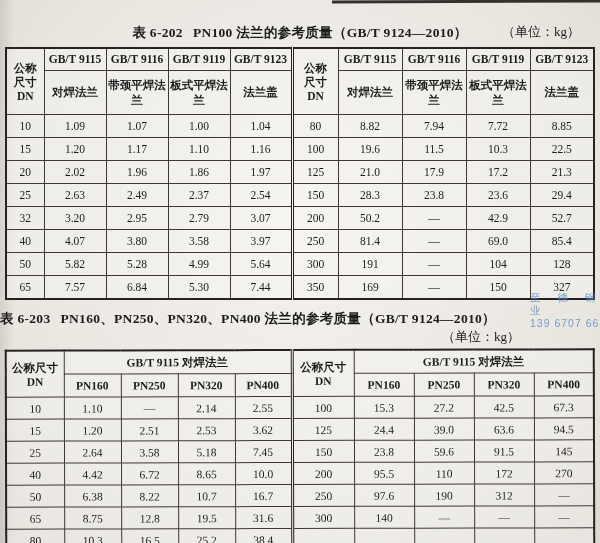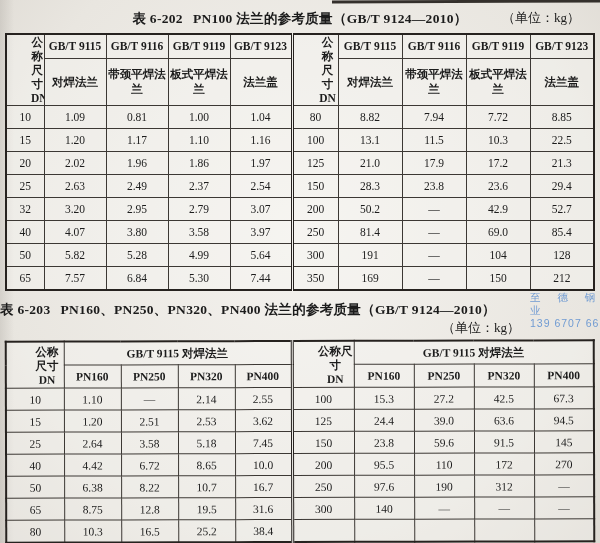--- a/index.html
+++ b/index.html
@@ -5,38 +5,38 @@
   html,body{margin:0;padding:0;}
   body{
     width:600px;height:543px;position:relative;overflow:hidden;
     background:
       linear-gradient(90deg, rgba(120,115,108,0.18) 0, rgba(120,115,108,0) 14px),
       radial-gradient(ellipse at 50% 42%, #f4f2ee 0%, #e9e6e0 70%, #ddd9d2 100%);
     font-family:"Liberation Serif","DejaVu Serif",serif;
     color:#1c1c1c;
   }
   .scan-line{position:absolute;top:0;left:332px;width:268px;height:3px;background:#34302c;transform:rotate(-0.2deg);}
-  .caption-row{position:relative;height:24px;line-height:24px;margin-top:6px;text-align:center;}
+  .caption-row{position:relative;height:24px;line-height:24px;margin-top:20px;text-align:center;}
   .cap-bold{font-weight:bold;font-size:13.5px;letter-spacing:0.3px;}
   .cap-no{margin-right:10px;}
   .unit-abs{position:absolute;right:20px;top:0;font-size:13px;font-weight:normal;}
   .caption2-row{position:relative;height:20px;line-height:20px;margin-top:8px;}
   .unit2-row{height:18px;line-height:18px;text-align:right;padding-right:80px;font-size:13px;}
   table{border-collapse:collapse;table-layout:fixed;margin:3px auto 0 auto;width:588px;
         border:2px solid #26221f;background:rgba(250,249,246,0.35);}
   th,td{border:1px solid #3c3834;text-align:center;vertical-align:middle;padding:0;
         font-size:11.5px;overflow:hidden;}
   thead th{font-weight:600;font-size:11.5px;line-height:1.25;}
   .t1 thead tr.r1 th{height:21px;}
   .t1 thead tr.r2 th{height:43px;}
   .t1 tbody td{height:22px;}
   .t2 thead tr.r1 th{height:22px;}
   .t2 thead tr.r2 th{height:22px;}
   .t2 tbody td{height:21px;}
-  .dnh div{line-height:14px;padding-left:24px;}
+  .dnh div{line-height:14px;}
   .split{border-left:3px double #26221f !important;}
   .t2{transform:rotate(-0.15deg);}
   .watermark{position:absolute;top:291px;left:530px;width:96px;font-family:"Liberation Sans","DejaVu Sans",sans-serif;
              font-size:10.5px;line-height:13px;opacity:0.85;}
   .watermark .w1{letter-spacing:7px;}
   .watermark .w2{letter-spacing:1px;}
 </style>
 </head>
 <body>
 
@@ -89,37 +89,37 @@
       <th>对焊法兰</th>
       <th>带颈平焊法兰</th>
       <th>板式平焊法兰</th>
       <th>法兰盖</th>
     </tr>
   </thead>
   <tbody>
       <tr>
         <td>10</td>
         <td>1.09</td>
-        <td>0.81</td>
+        <td>1.07</td>
         <td>1.00</td>
         <td>1.04</td>
         <td class="split">80</td>
         <td>8.82</td>
         <td>7.94</td>
         <td>7.72</td>
         <td>8.85</td>
       </tr>
       <tr>
         <td>15</td>
         <td>1.20</td>
         <td>1.17</td>
         <td>1.10</td>
         <td>1.16</td>
         <td class="split">100</td>
-        <td>13.1</td>
+        <td>19.6</td>
         <td>11.5</td>
         <td>10.3</td>
         <td>22.5</td>
       </tr>
       <tr>
         <td>20</td>
         <td>2.02</td>
         <td>1.96</td>
         <td>1.86</td>
         <td>1.97</td>
@@ -180,21 +180,21 @@
       <tr>
         <td>65</td>
         <td>7.57</td>
         <td>6.84</td>
         <td>5.30</td>
         <td>7.44</td>
         <td class="split">350</td>
         <td>169</td>
         <td>—</td>
         <td>150</td>
-        <td>212</td>
+        <td>327</td>
       </tr>
     </tbody>
 </table>
 
 <div class="caption2-row">
   <span class="cap-bold"><span class="cap-no">表 6-203</span><span>PN160、PN250、PN320、PN400 法兰的参考质量（GB/T 9124—2010）</span></span>
 </div>
 <div class="unit2-row">（单位：kg）</div>
 
 <div class="watermark" style="color: rgb(91, 142, 208);">

